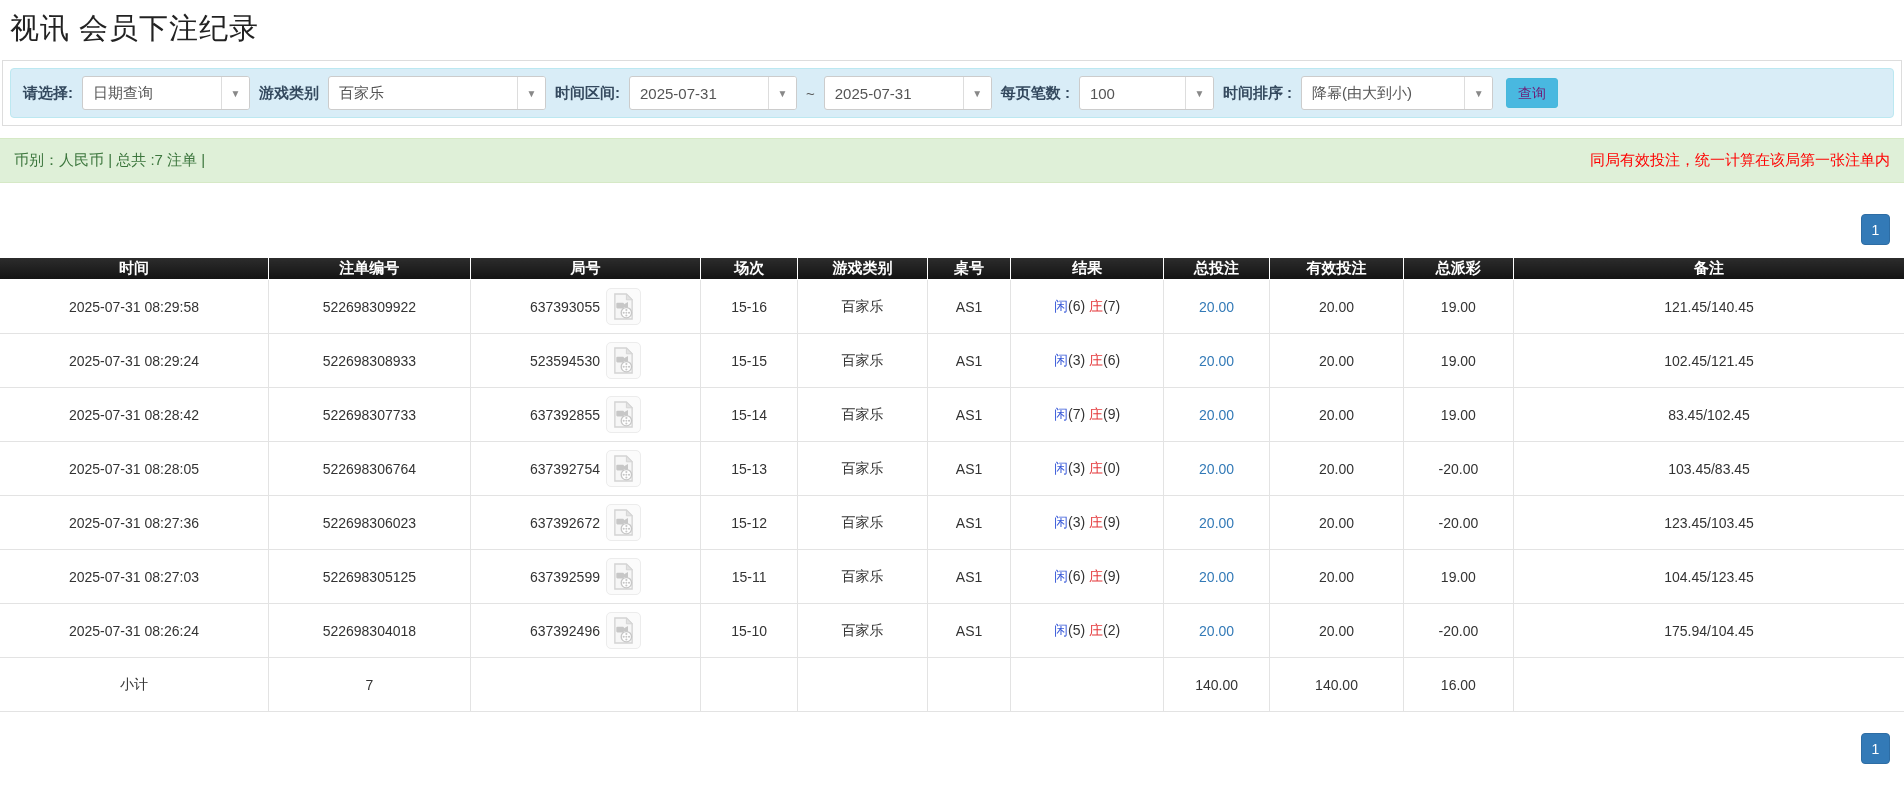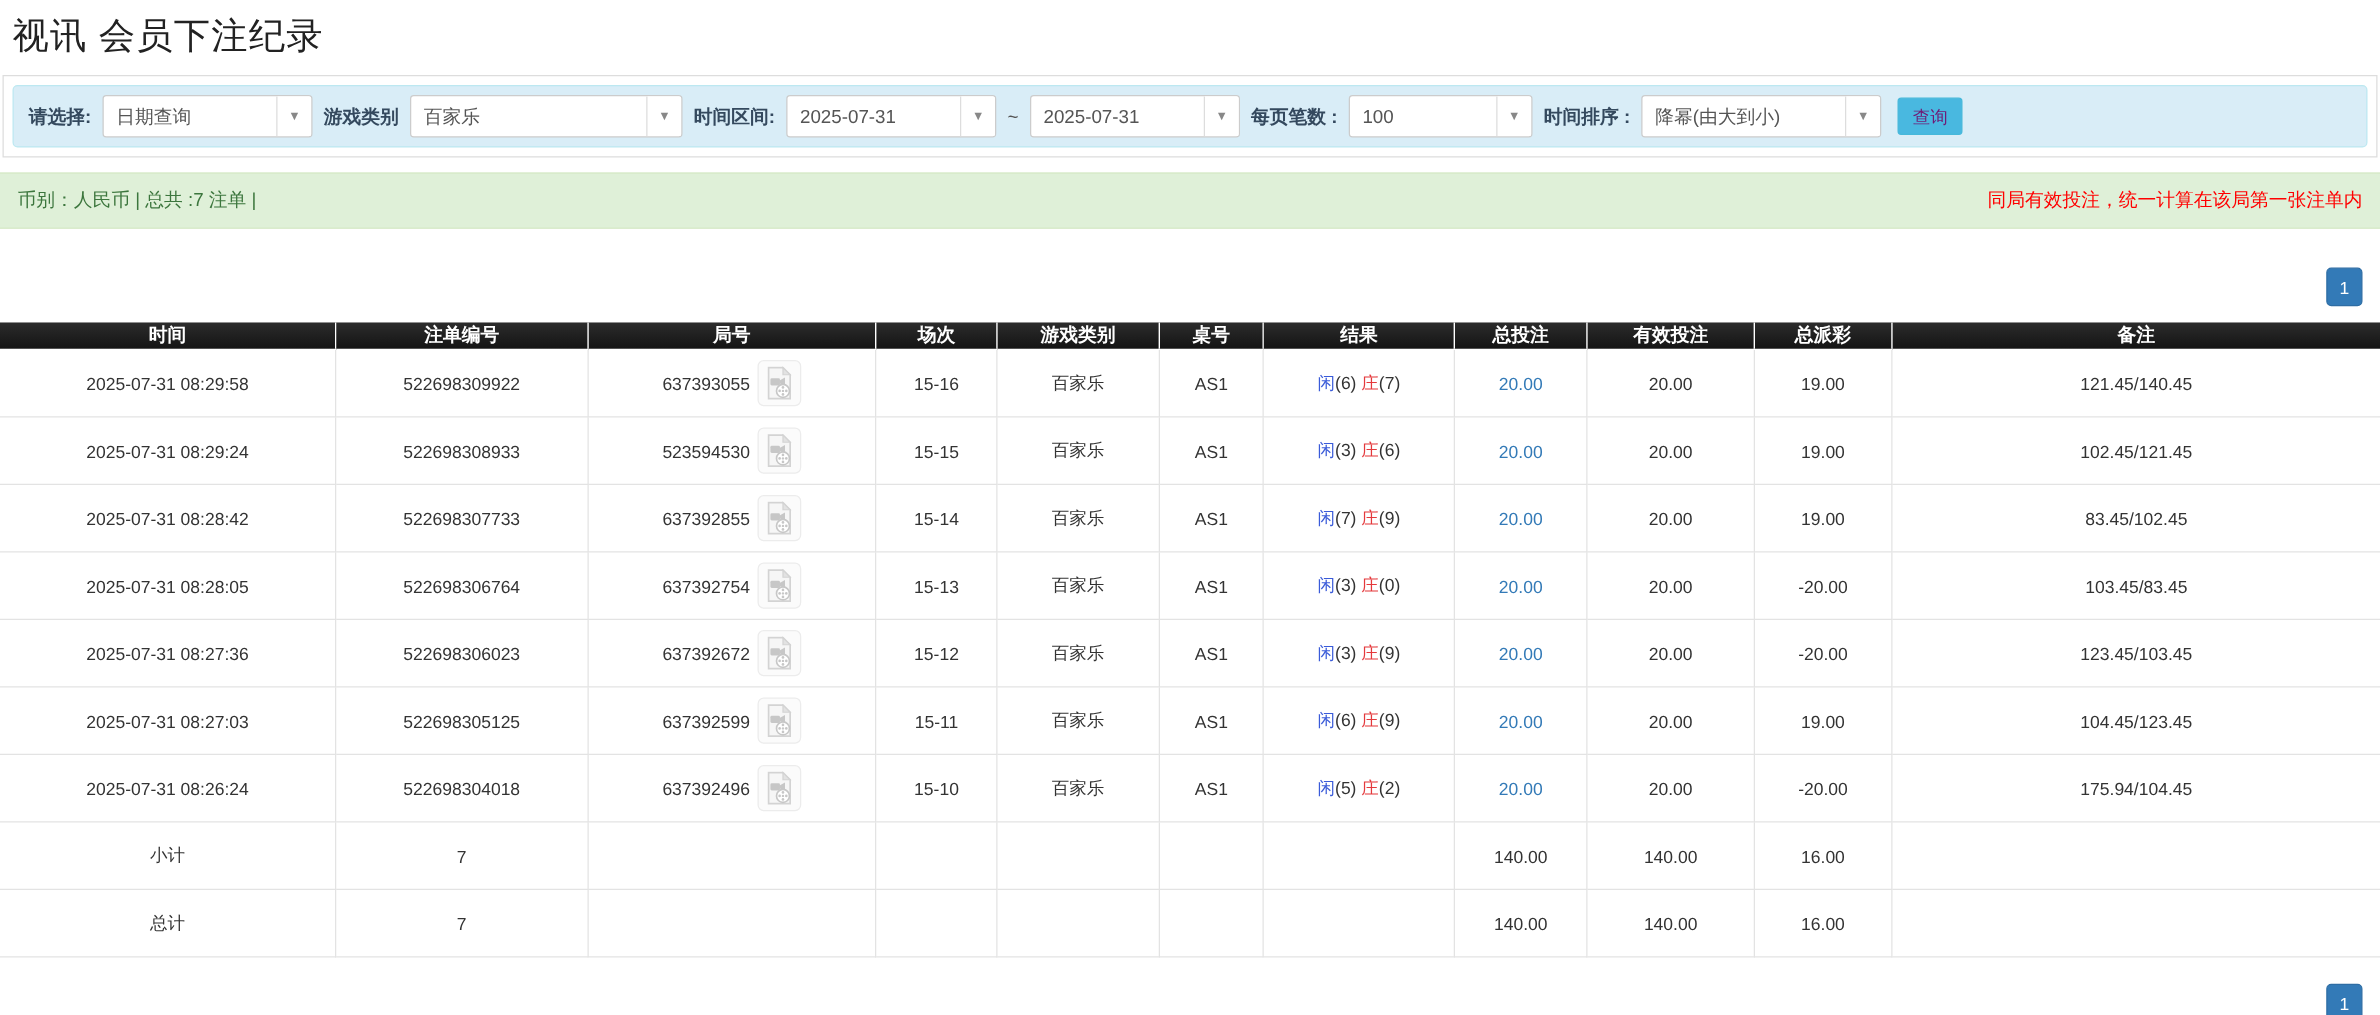--- a/index.html
+++ b/index.html
@@ -30,21 +30,21 @@
     height:34px;overflow:hidden;cursor:pointer;
   }
   .combo-value{
     flex:1;display:flex;align-items:center;padding:0 10px;font-size:15px;color:#555;white-space:nowrap;
   }
   .combo-caret{
     width:28px;display:flex;align-items:center;justify-content:center;border-left:1px solid #ddd;
     color:#888;font-size:10px;background:#fff;
   }
   .w-select{width:168px;} .w-game{width:218px;} .w-date{width:168px;}
-  .w-size{width:147px;} .w-sort{width:192px;}
+  .w-size{width:135px;} .w-sort{width:192px;}
   .tilde{color:#555;font-size:15px;}
   .search-btn{
     margin-left:4px;background:var(--search-btn);border:1px solid #46b8da;color:#701a75;
     font-size:14px;padding:6px 11px;border-radius:3px;cursor:pointer;height:30px;line-height:16px;
     font-family:inherit;
   }
   
   .info-bar{
     margin-top:12px;background:var(--info-bar-bg);border-top:1px solid #d6e9c6;border-bottom:1px solid #d6e9c6;
     display:flex;justify-content:space-between;align-items:center;padding:12px 14px;font-size:15px;
@@ -417,31 +417,18 @@
       <td></td>
       <td></td>
       <td></td>
       <td></td>
       <td></td>
       <td>140.00</td>
       <td>140.00</td>
       <td>16.00</td>
       <td></td>
     </tr>
-    <tr class="summary">
-      <td>总计</td>
-      <td>7</td>
-      <td></td>
-      <td></td>
-      <td></td>
-      <td></td>
-      <td></td>
-      <td>140.00</td>
-      <td>140.00</td>
-      <td>16.00</td>
-      <td></td>
-    </tr>
   </tbody>
 </table>
 
 <div class="pager bottom">
   <button class="page-btn">1</button>
 </div>
 
 </body></html>

